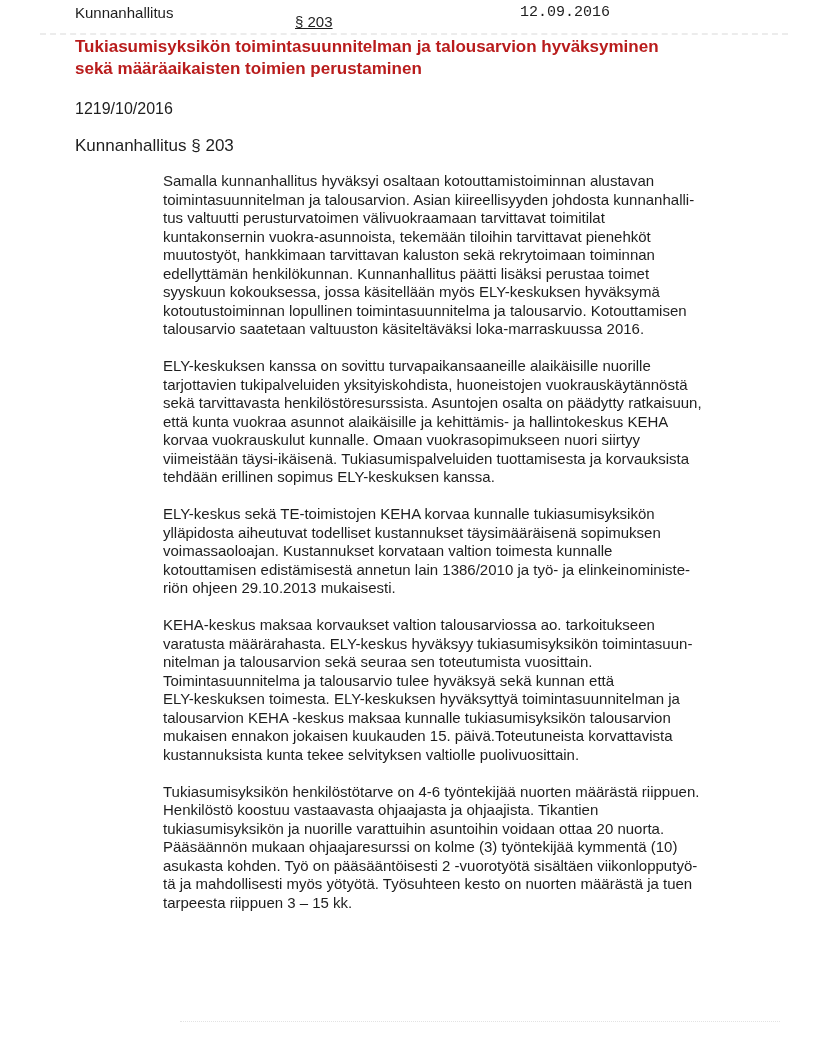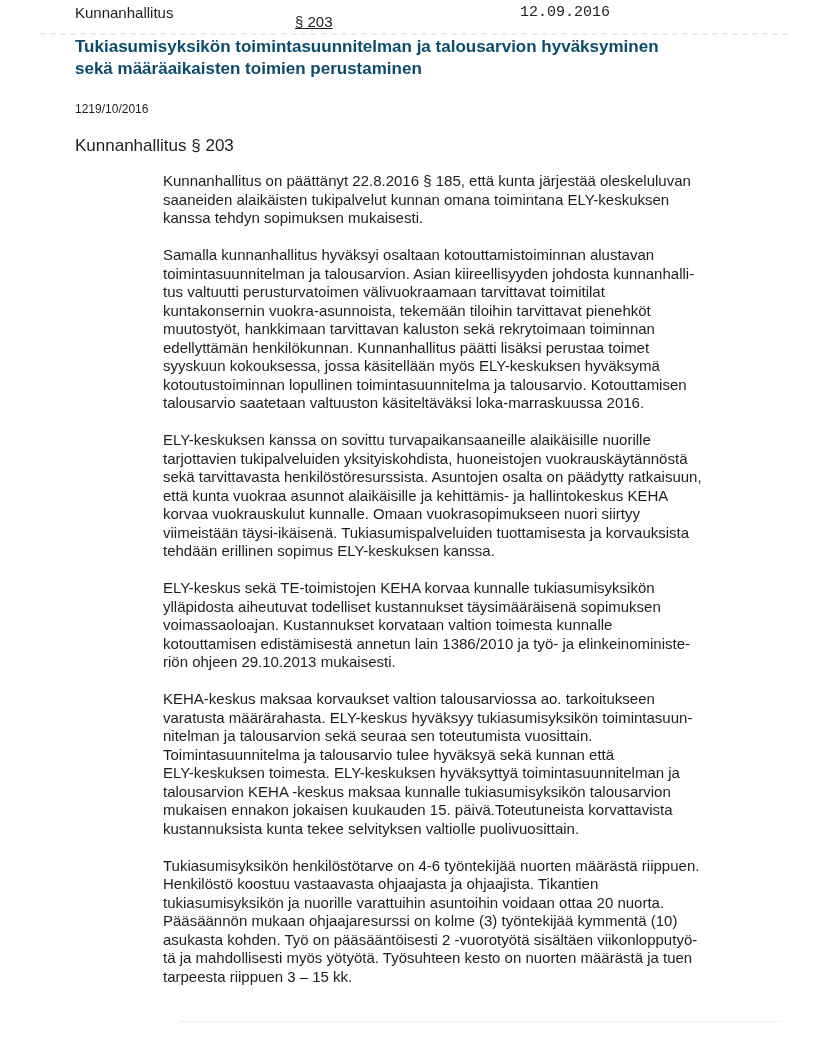--- a/index.html
+++ b/index.html
@@ -50,27 +50,27 @@
 
   .doc-title {
     position: absolute;
     left: 75px;
     top: 36px;
     margin: 0;
     font-size: 17px;
     font-weight: bold;
     line-height: 21.5px;
     white-space: pre;
-    color: #0c4a6e;
+    color: #b91c1c;
   }
   .case-number {
     position: absolute;
     left: 75px;
     top: 100px;
-    font-size: 12px;
+    font-size: 16px;
     line-height: 18px;
   }
   .section-heading {
     position: absolute;
     left: 75px;
     top: 137px;
     font-size: 17px;
     line-height: 18px;
   }
   .doc-body {
@@ -100,23 +100,20 @@
   <div class="scan-line-top"></div>
 
   <h1 class="doc-title">Tukiasumisyksikön toimintasuunnitelman ja talousarvion hyväksyminen
 sekä määräaikaisten toimien perustaminen</h1>
 
   <div class="case-number">1219/10/2016</div>
 
   <div class="section-heading">Kunnanhallitus § 203</div>
 
   <div class="doc-body">
-    <p>Kunnanhallitus on päättänyt 22.8.2016 § 185, että kunta järjestää oleskeluluvan
-saaneiden alaikäisten tukipalvelut kunnan omana toimintana ELY-keskuksen
-kanssa tehdyn sopimuksen mukaisesti.</p>
     <p>Samalla kunnanhallitus hyväksyi osaltaan kotouttamistoiminnan alustavan
 toimintasuunnitelman ja talousarvion. Asian kiireellisyyden johdosta kunnanhalli-
 tus valtuutti perusturvatoimen välivuokraamaan tarvittavat toimitilat
 kuntakonsernin vuokra-asunnoista, tekemään tiloihin tarvittavat pienehköt
 muutostyöt, hankkimaan tarvittavan kaluston sekä rekrytoimaan toiminnan
 edellyttämän henkilökunnan. Kunnanhallitus päätti lisäksi perustaa toimet
 syyskuun kokouksessa, jossa käsitellään myös ELY-keskuksen hyväksymä
 kotoutustoiminnan lopullinen toimintasuunnitelma ja talousarvio. Kotouttamisen
 talousarvio saatetaan valtuuston käsiteltäväksi loka-marraskuussa 2016.</p>
     <p>ELY-keskuksen kanssa on sovittu turvapaikansaaneille alaikäisille nuorille

